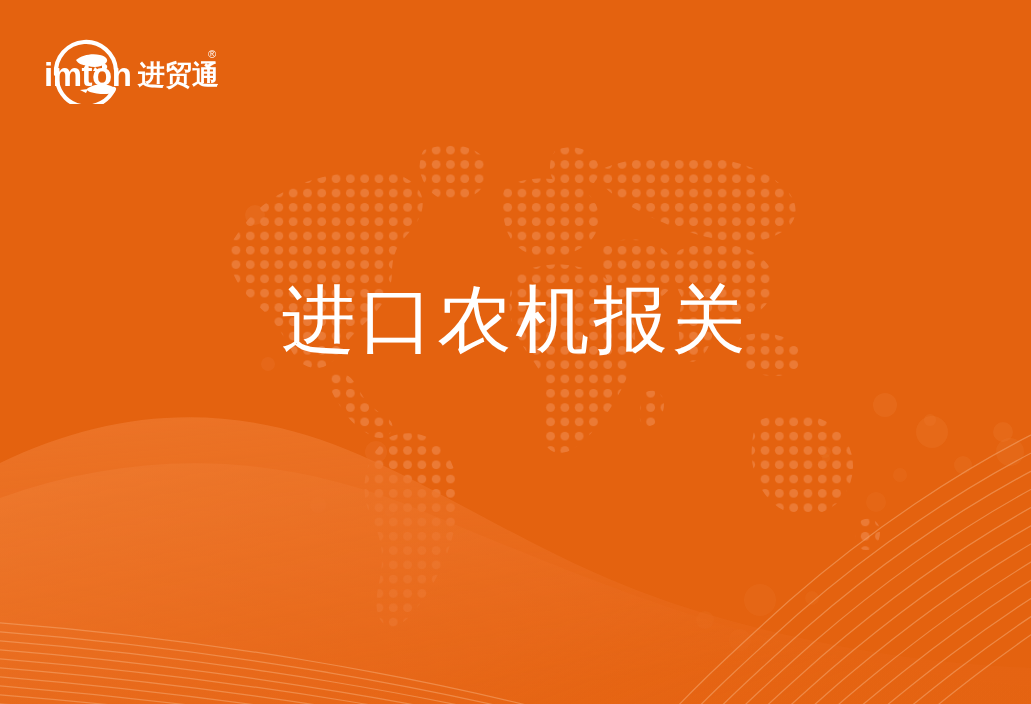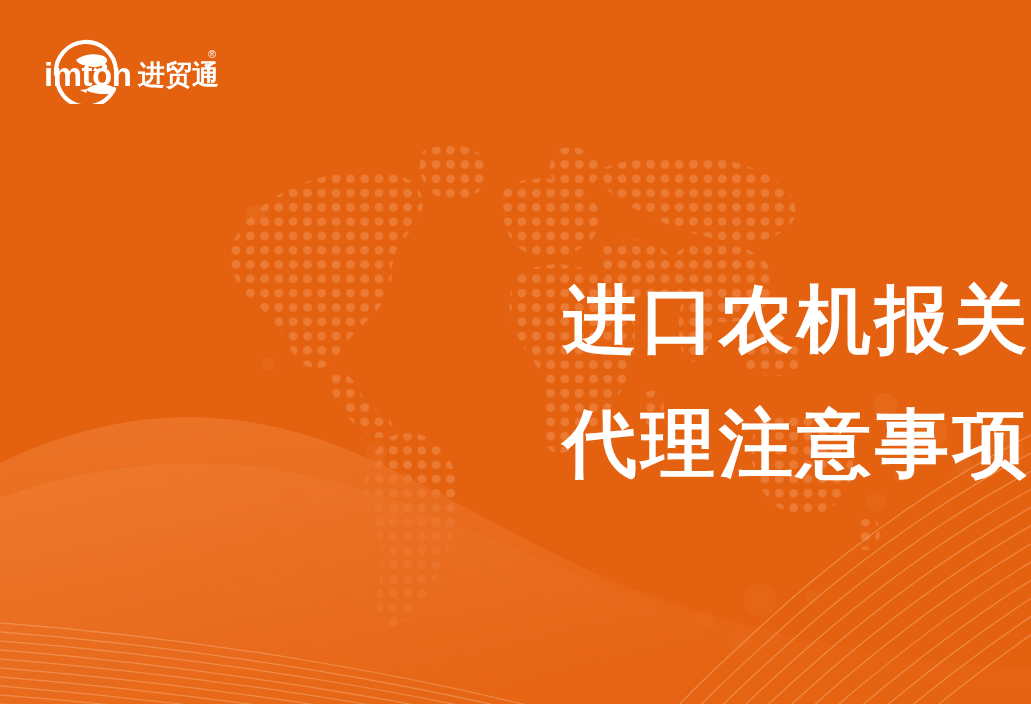--- a/index.html
+++ b/index.html
@@ -54,25 +54,24 @@
     left: 0;
     top: 258px;
     width: 1031px;
     text-align: center;
     pointer-events: none;
   }
   .title-line {
     color: #ffffff;
     font-size: 74px;
     line-height: 124px;
-    font-weight: 700;
+    font-weight: 400;
     letter-spacing: 4px;
     white-space: nowrap;
     font-family: "Liberation Sans", "DejaVu Sans", sans-serif;
-    text-align: right;
   }
 </style>
 </head>
 <body>
 
 <div class="canvas">
 
   <div class="bg-base"></div>
 
   <svg class="dotmap" viewBox="0 0 1031 704" aria-hidden="true">
@@ -230,16 +229,15 @@
 
       <text x="96" y="58" font-family="'Liberation Sans','DejaVu Sans',sans-serif" font-size="27" font-weight="700" fill="#ffffff" letter-spacing="0">进贸通</text>
 
       <text x="166" y="32" font-family="'Liberation Sans','DejaVu Sans',sans-serif" font-size="11" fill="#ffffff">®</text>
     </svg>
 
   </div>
 
   <div class="title-block">
     <div class="title-line">进口农机报关</div>
-    <div class="title-line">代理注意事项</div>
   </div>
 
 </div>
 
 </body></html>

